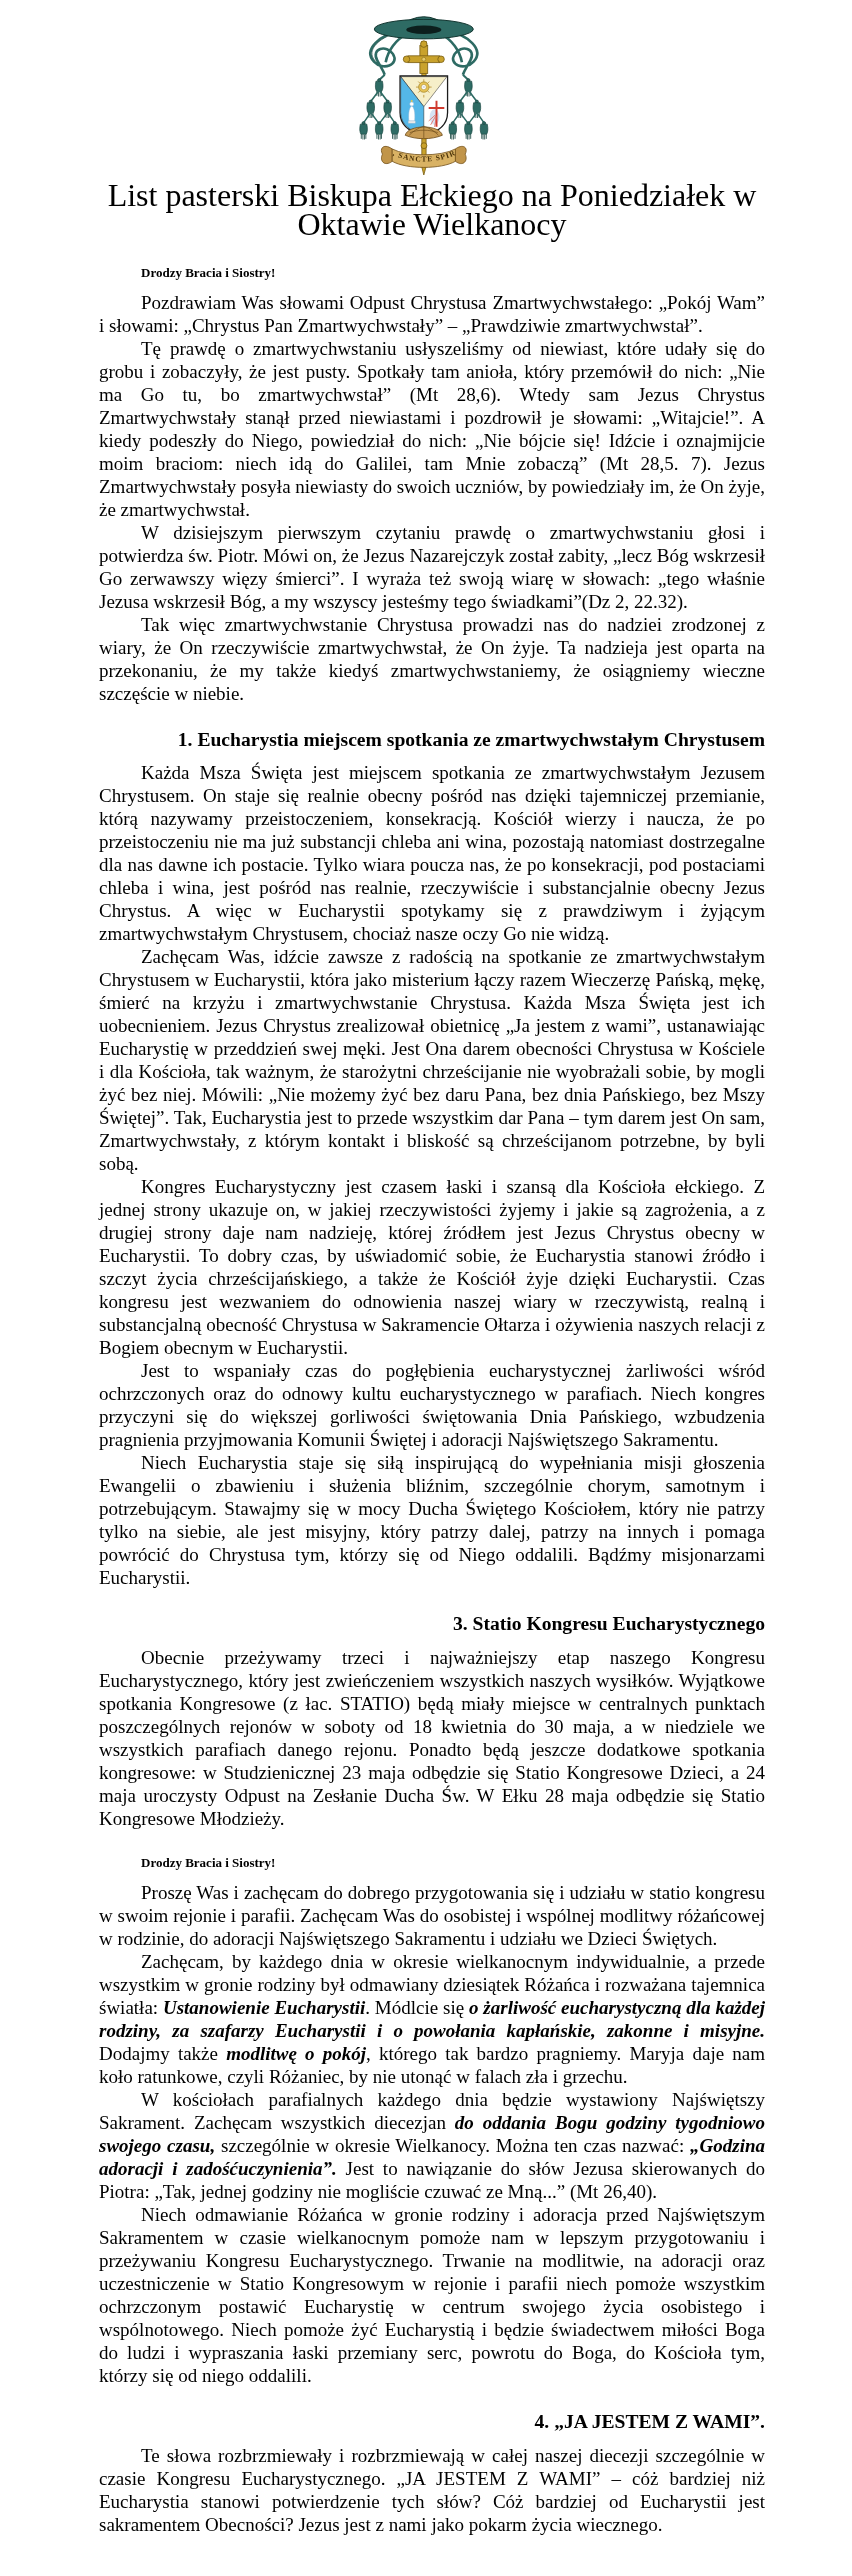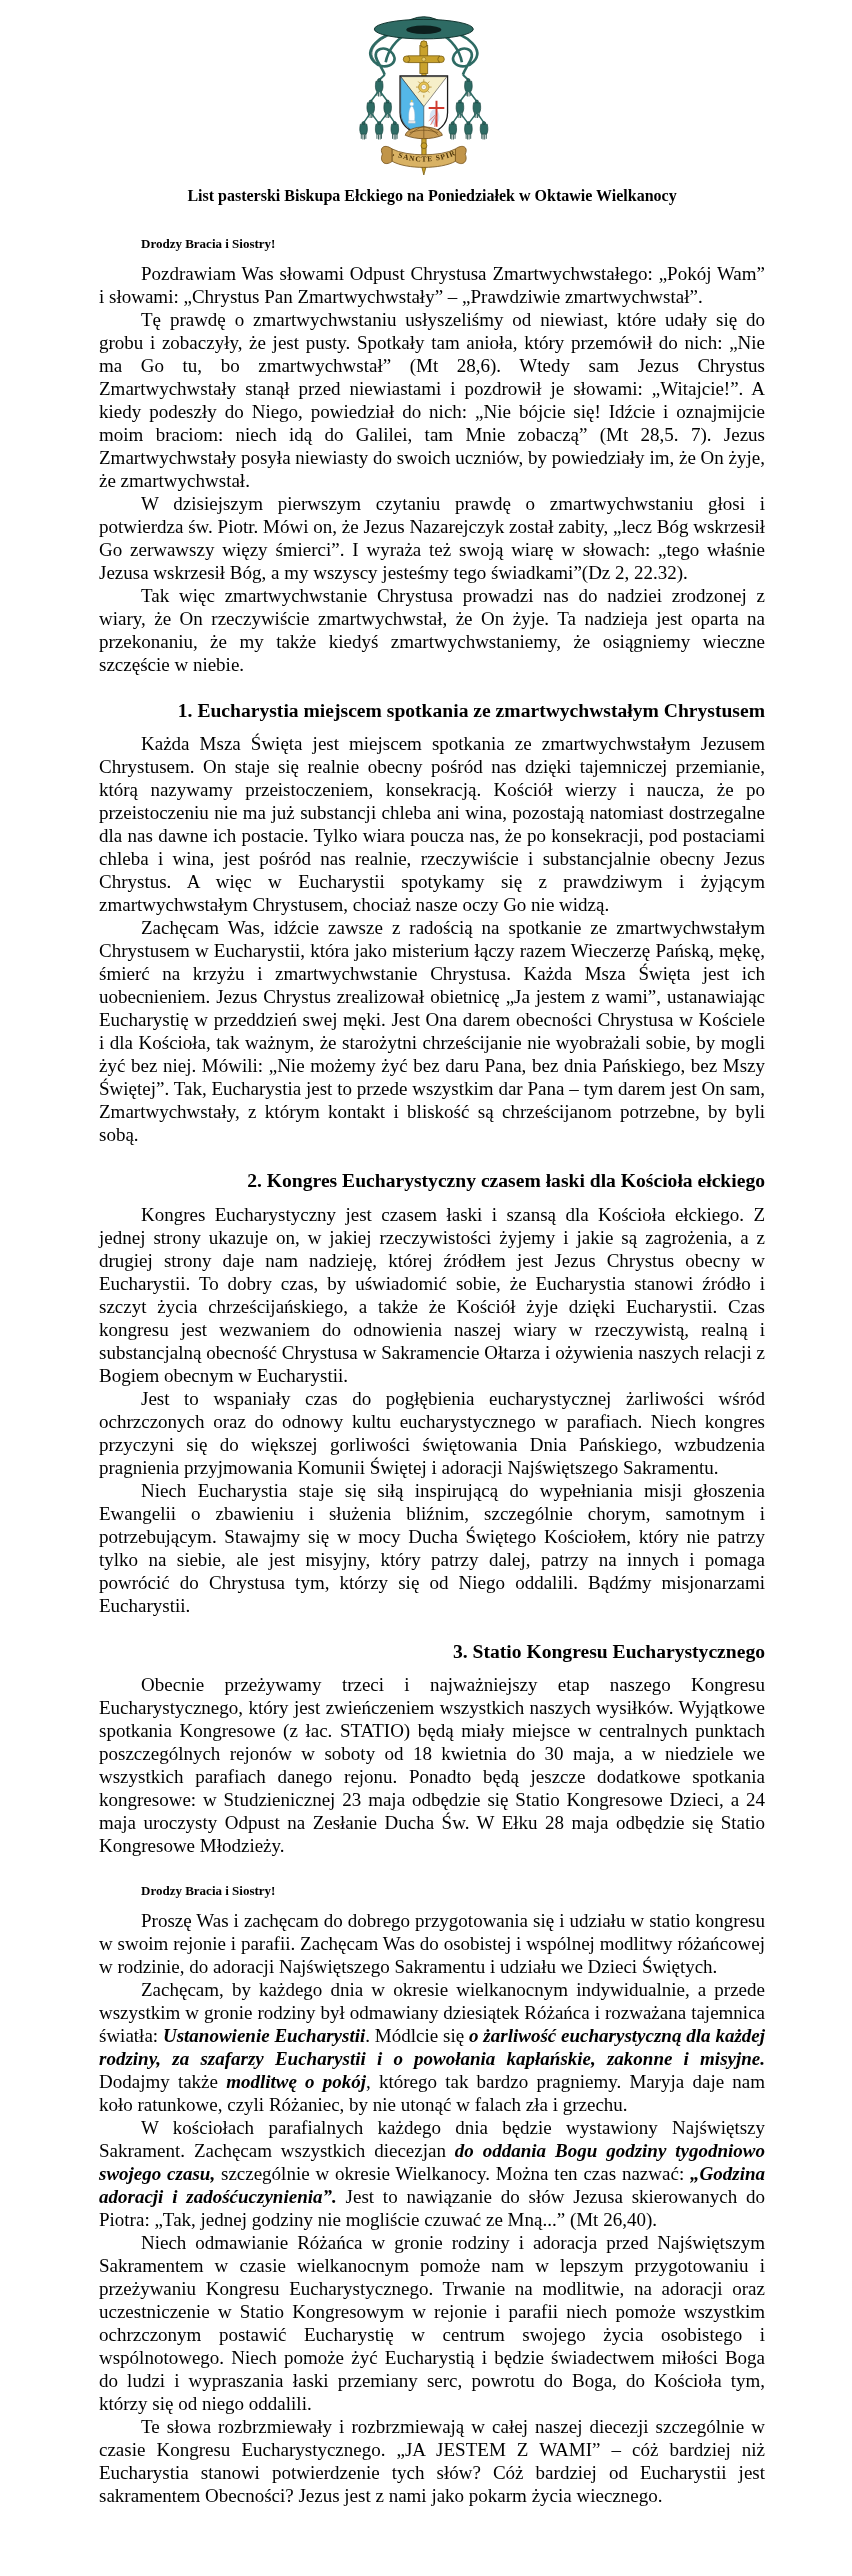--- a/index.html
+++ b/index.html
@@ -9,22 +9,22 @@
     margin:0 auto;
     background:#ffffff;
     color:#000;
     font-family:"Liberation Serif", serif;
     box-sizing:border-box;
     padding:5.2px 87px 15.5px 99px;
   }
   .crest-wrap { text-align:center; margin:0 0 3.1px 0; }
   .crest-wrap svg { display:inline-block; transform:translateX(-8.2px); }
   .doc-title {
-    text-align:center; font-weight:bold;
-    font-size:16px; line-height:29px;
+    text-align:center; font-weight:normal;
+    font-size:32px; line-height:29px;
     margin:2.1px 0 0 0;
   }
   .letter-body { font-size:19px; line-height:23px; }
   .letter-body p { margin:0; }
   p.paragraph { text-align:justify; text-indent:42px; }
   p.salutation {
     font-weight:bold; font-size:13px;
     text-indent:42px; margin:21.6px 0 7.2px 0;
   }
   p.heading {
@@ -201,28 +201,28 @@
 
   <div class="letter-body">
       <p class="salutation"><span>Drodzy Bracia i Siostry!</span></p>
       <p class="paragraph"><span>Pozdrawiam Was słowami Odpust Chrystusa Zmartwychwstałego: </span><span class="i">„Pokój Wam”</span><span> i słowami: </span><span class="i">„Chrystus Pan Zmartwychwstały”</span><span> – </span><span class="i">„Prawdziwie zmartwychwstał”</span><span>.</span></p>
       <p class="paragraph"><span>Tę prawdę o zmartwychwstaniu usłyszeliśmy od niewiast, które udały się do grobu i zobaczyły, że jest pusty. Spotkały tam anioła, który przemówił do nich: </span><span class="i">„Nie ma Go tu, bo zmartwychwstał”</span><span> (Mt 28,6). Wtedy sam Jezus Chrystus Zmartwychwstały stanął przed niewiastami i pozdrowił je słowami: </span><span class="i">„Witajcie!”</span><span>. A kiedy podeszły do Niego, powiedział do nich: </span><span class="i">„Nie bójcie się! Idźcie i oznajmijcie moim braciom: niech idą do Galilei, tam Mnie zobaczą”</span><span> (Mt 28,5. 7). Jezus Zmartwychwstały posyła niewiasty do swoich uczniów, by powiedziały im, że On żyje, że zmartwychwstał.</span></p>
       <p class="paragraph"><span>W dzisiejszym pierwszym czytaniu prawdę o zmartwychwstaniu głosi i potwierdza św. Piotr. Mówi on, że Jezus Nazarejczyk został zabity, </span><span class="i">„lecz Bóg wskrzesił Go zerwawszy więzy śmierci”</span><span>. I wyraża też swoją wiarę w słowach: </span><span class="i">„tego właśnie Jezusa wskrzesił Bóg, a my wszyscy jesteśmy tego świadkami”</span><span>(Dz 2, 22.32).</span></p>
       <p class="paragraph"><span>Tak więc zmartwychwstanie Chrystusa prowadzi nas do nadziei zrodzonej z wiary, że On rzeczywiście zmartwychwstał, że On żyje. Ta nadzieja jest oparta na przekonaniu, że my także kiedyś zmartwychwstaniemy, że osiągniemy wieczne szczęście w niebie.</span></p>
       <p class="heading"><span>1. Eucharystia miejscem spotkania ze zmartwychwstałym Chrystusem</span></p>
       <p class="paragraph"><span>Każda Msza Święta jest miejscem spotkania ze zmartwychwstałym Jezusem Chrystusem. On staje się realnie obecny pośród nas dzięki tajemniczej przemianie, którą nazywamy przeistoczeniem, konsekracją. Kościół wierzy i naucza, że po przeistoczeniu nie ma już substancji chleba ani wina, pozostają natomiast dostrzegalne dla nas dawne ich postacie. Tylko wiara poucza nas, że po konsekracji, pod postaciami chleba i wina, jest pośród nas realnie, rzeczywiście i substancjalnie obecny Jezus Chrystus. A więc w Eucharystii spotykamy się z prawdziwym i żyjącym zmartwychwstałym Chrystusem, chociaż nasze oczy Go nie widzą.</span></p>
       <p class="paragraph"><span>Zachęcam Was, idźcie zawsze z radością na spotkanie ze zmartwychwstałym Chrystusem w Eucharystii, która jako misterium łączy razem Wieczerzę Pańską, mękę, śmierć na krzyżu i zmartwychwstanie Chrystusa. Każda Msza Święta jest ich uobecnieniem. Jezus Chrystus zrealizował obietnicę </span><span class="i">„Ja jestem z wami”</span><span>, ustanawiając Eucharystię w przeddzień swej męki. Jest Ona darem obecności Chrystusa w Kościele i dla Kościoła, tak ważnym, że starożytni chrześcijanie nie wyobrażali sobie, by mogli żyć bez niej. Mówili: </span><span class="i">„Nie możemy żyć bez daru Pana, bez dnia Pańskiego, bez Mszy Świętej”</span><span>. Tak, Eucharystia jest to przede wszystkim dar Pana – tym darem jest On sam, Zmartwychwstały, z którym kontakt i bliskość są chrześcijanom potrzebne, by byli sobą.</span></p>
-      <p class="heading"><span>2. Kongres Eucharystyczny czasem łaski dla Kościoła ełckiego</span></p>
       <p class="paragraph"><span>Kongres Eucharystyczny jest czasem łaski i szansą dla Kościoła ełckiego. Z jednej strony ukazuje on, w jakiej rzeczywistości żyjemy i jakie są zagrożenia, a z drugiej strony daje nam nadzieję, której źródłem jest Jezus Chrystus obecny w Eucharystii. To dobry czas, by uświadomić sobie, że Eucharystia stanowi źródło i szczyt życia chrześcijańskiego, a także że Kościół żyje dzięki Eucharystii. Czas kongresu jest wezwaniem do odnowienia naszej wiary w rzeczywistą, realną i substancjalną obecność Chrystusa w Sakramencie Ołtarza i ożywienia naszych relacji z Bogiem obecnym w Eucharystii.</span></p>
       <p class="paragraph"><span>Jest to wspaniały czas do pogłębienia eucharystycznej żarliwości wśród ochrzczonych oraz do odnowy kultu eucharystycznego w parafiach. Niech kongres przyczyni się do większej gorliwości świętowania Dnia Pańskiego, wzbudzenia pragnienia przyjmowania Komunii Świętej i adoracji Najświętszego Sakramentu.</span></p>
       <p class="paragraph"><span>Niech Eucharystia staje się siłą inspirującą do wypełniania misji głoszenia Ewangelii o zbawieniu i służenia bliźnim, szczególnie chorym, samotnym i potrzebującym. Stawajmy się w mocy Ducha Świętego Kościołem, który nie patrzy tylko na siebie, ale jest misyjny, który patrzy dalej, patrzy na innych i pomaga powrócić do Chrystusa tym, którzy się od Niego oddalili. Bądźmy misjonarzami Eucharystii.</span></p>
       <p class="heading"><span>3. Statio Kongresu Eucharystycznego</span></p>
       <p class="paragraph"><span>Obecnie przeżywamy trzeci i najważniejszy etap naszego Kongresu Eucharystycznego, który jest zwieńczeniem wszystkich naszych wysiłków. Wyjątkowe spotkania Kongresowe (z łac. STATIO) będą miały miejsce w centralnych punktach poszczególnych rejonów w soboty od 18 kwietnia do 30 maja, a w niedziele we wszystkich parafiach danego rejonu. Ponadto będą jeszcze dodatkowe spotkania kongresowe: w Studzienicznej 23 maja odbędzie się Statio Kongresowe Dzieci, a 24 maja uroczysty Odpust na Zesłanie Ducha Św. W Ełku 28 maja odbędzie się Statio Kongresowe Młodzieży.</span></p>
       <p class="salutation"><span>Drodzy Bracia i Siostry!</span></p>
       <p class="paragraph"><span>Proszę Was i zachęcam do dobrego przygotowania się i udziału w statio kongresu w swoim rejonie i parafii. Zachęcam Was do osobistej i wspólnej modlitwy różańcowej w rodzinie, do adoracji Najświętszego Sakramentu i udziału we Dzieci Świętych.</span></p>
       <p class="paragraph"><span>Zachęcam, by każdego dnia w okresie wielkanocnym indywidualnie, a przede wszystkim w gronie rodziny był odmawiany dziesiątek Różańca i rozważana tajemnica światła: </span><span class="b">Ustanowienie Eucharystii</span><span>. Módlcie się </span><span class="b">o żarliwość eucharystyczną dla każdej rodziny, za szafarzy Eucharystii i o powołania kapłańskie, zakonne i misyjne.</span><span> Dodajmy także </span><span class="b">modlitwę o pokój</span><span>, którego tak bardzo pragniemy. Maryja daje nam koło ratunkowe, czyli Różaniec, by nie utonąć w falach zła i grzechu.</span></p>
       <p class="paragraph"><span>W kościołach parafialnych każdego dnia będzie wystawiony Najświętszy Sakrament. Zachęcam wszystkich diecezjan </span><span class="b">do oddania Bogu godziny tygodniowo swojego czasu,</span><span> szczególnie w okresie Wielkanocy. Można ten czas nazwać: </span><span class="bi">„Godzina adoracji i zadośćuczynienia”.</span><span> Jest to nawiązanie do słów Jezusa skierowanych do Piotra: </span><span class="i">„Tak, jednej godziny nie mogliście czuwać ze Mną...”</span><span> (Mt 26,40).</span></p>
       <p class="paragraph"><span>Niech odmawianie Różańca w gronie rodziny i adoracja przed Najświętszym Sakramentem w czasie wielkanocnym pomoże nam w lepszym przygotowaniu i przeżywaniu Kongresu Eucharystycznego. Trwanie na modlitwie, na adoracji oraz uczestniczenie w Statio Kongresowym w rejonie i parafii niech pomoże wszystkim ochrzczonym postawić Eucharystię w centrum swojego życia osobistego i wspólnotowego. Niech pomoże żyć Eucharystią i będzie świadectwem miłości Boga do ludzi i wypraszania łaski przemiany serc, powrotu do Boga, do Kościoła tym, którzy się od niego oddalili.</span></p>
+      <p class="heading"><span>4. „JA JESTEM Z WAMI”.</span></p>
       <p class="paragraph"><span>Te słowa rozbrzmiewały i rozbrzmiewają w całej naszej diecezji szczególnie w czasie Kongresu Eucharystycznego. „JA JESTEM Z WAMI” – cóż bardziej niż Eucharystia stanowi potwierdzenie tych słów? Cóż bardziej od Eucharystii jest sakramentem Obecności? Jezus jest z nami jako pokarm życia wiecznego.</span></p>
     </div>
 
 </div>
 
 
 </body></html>

